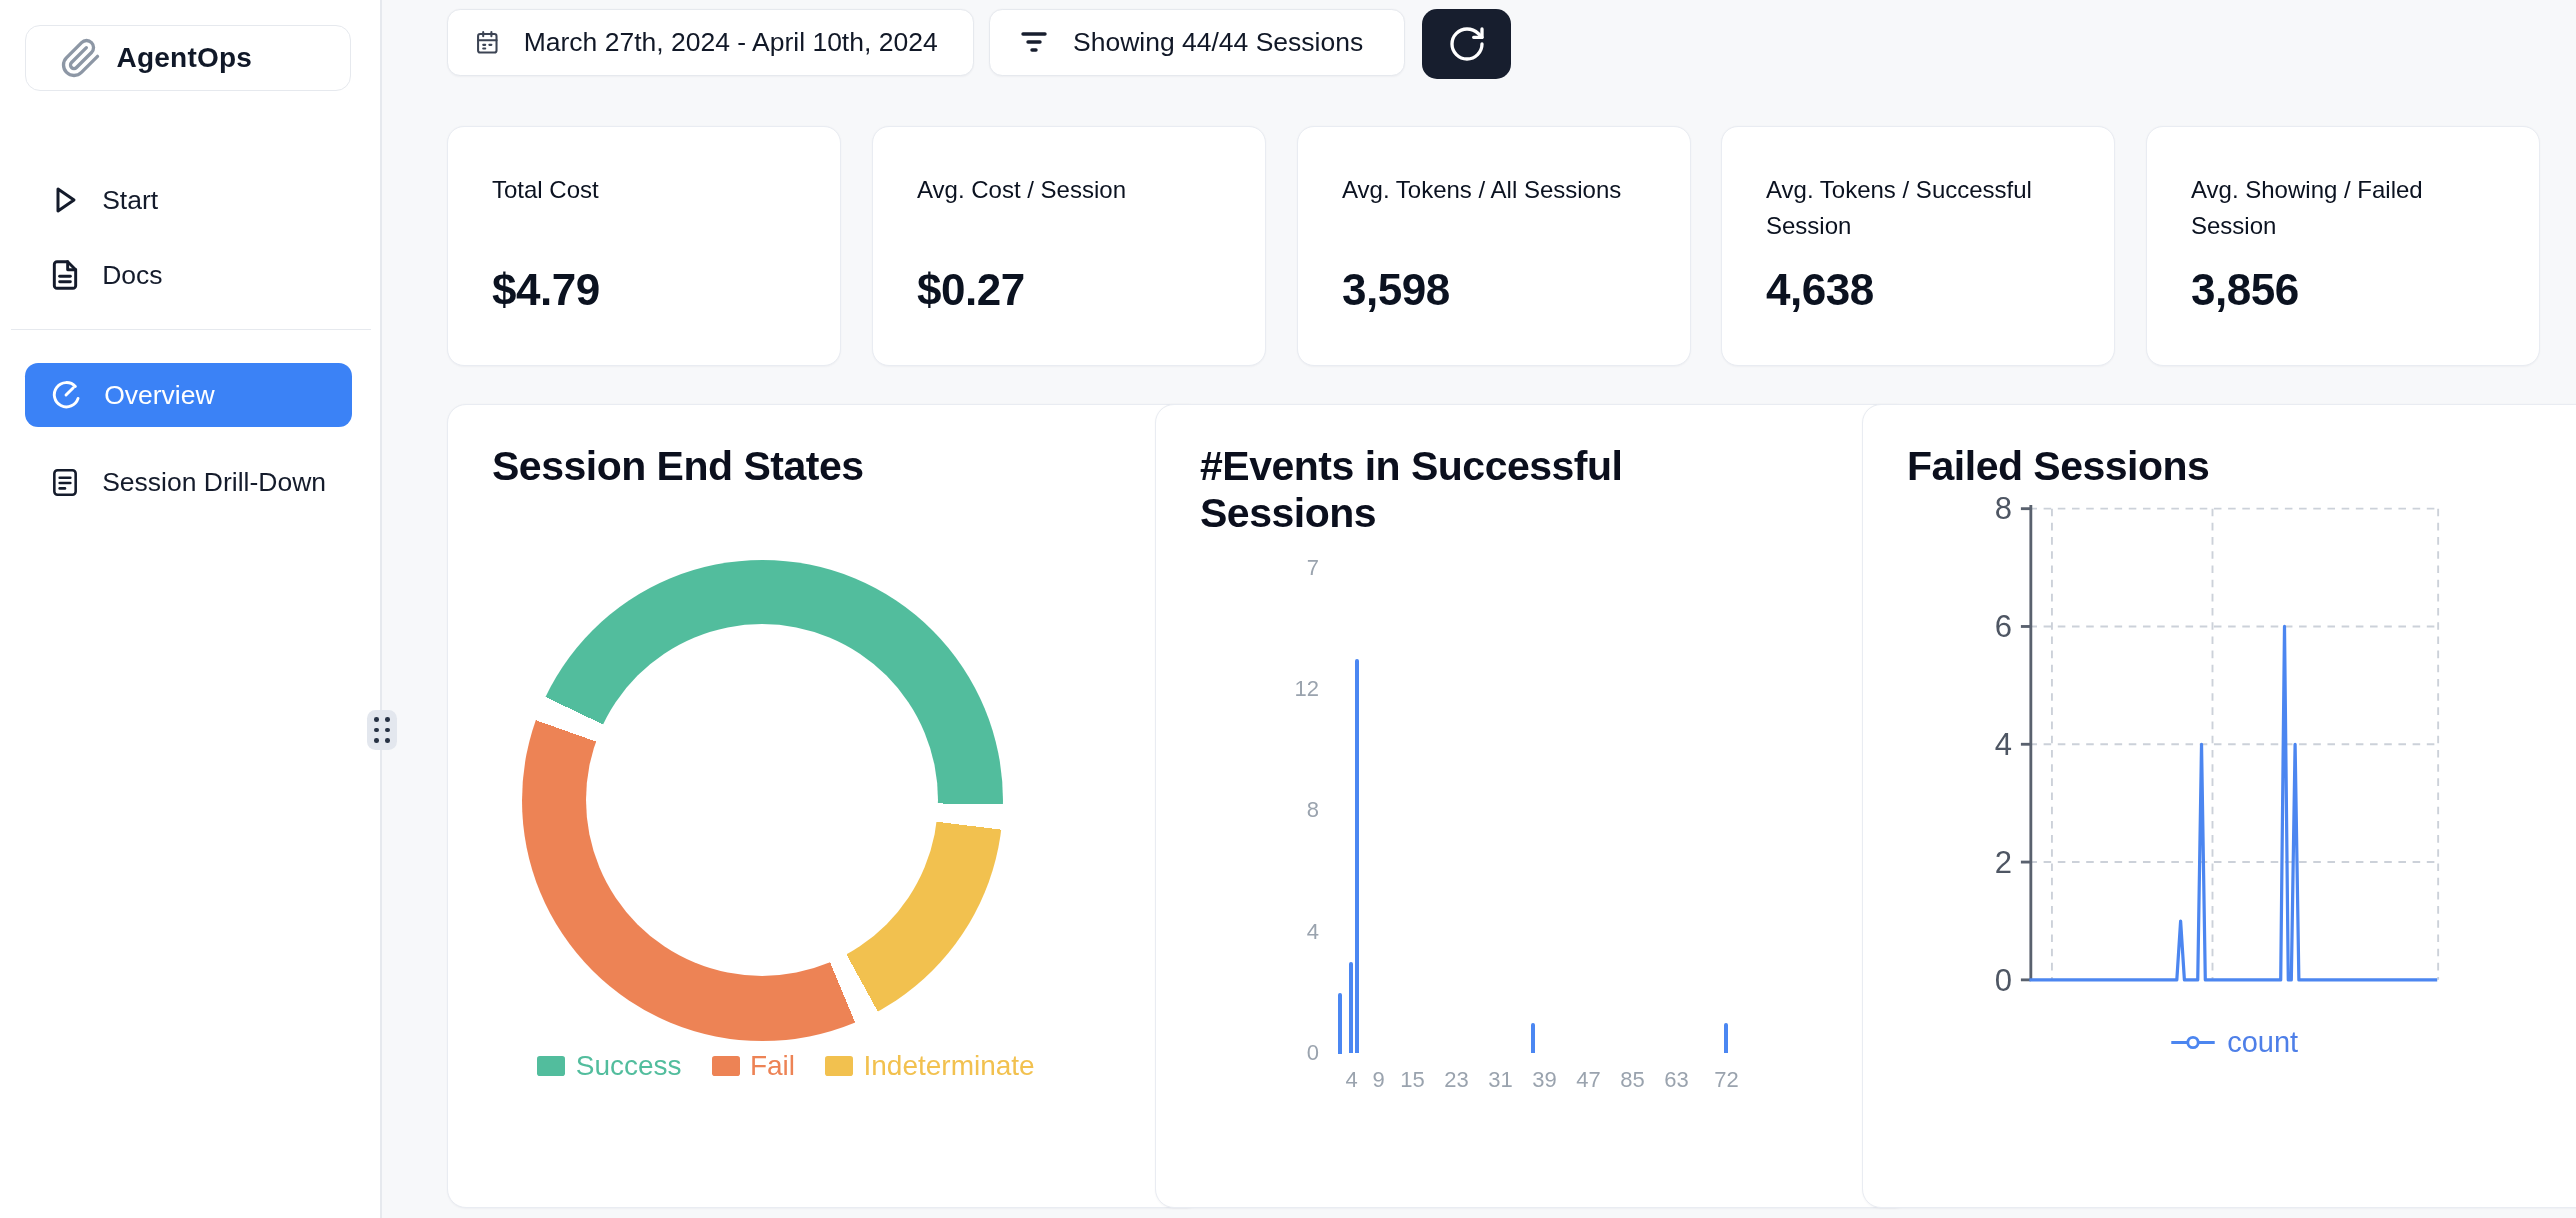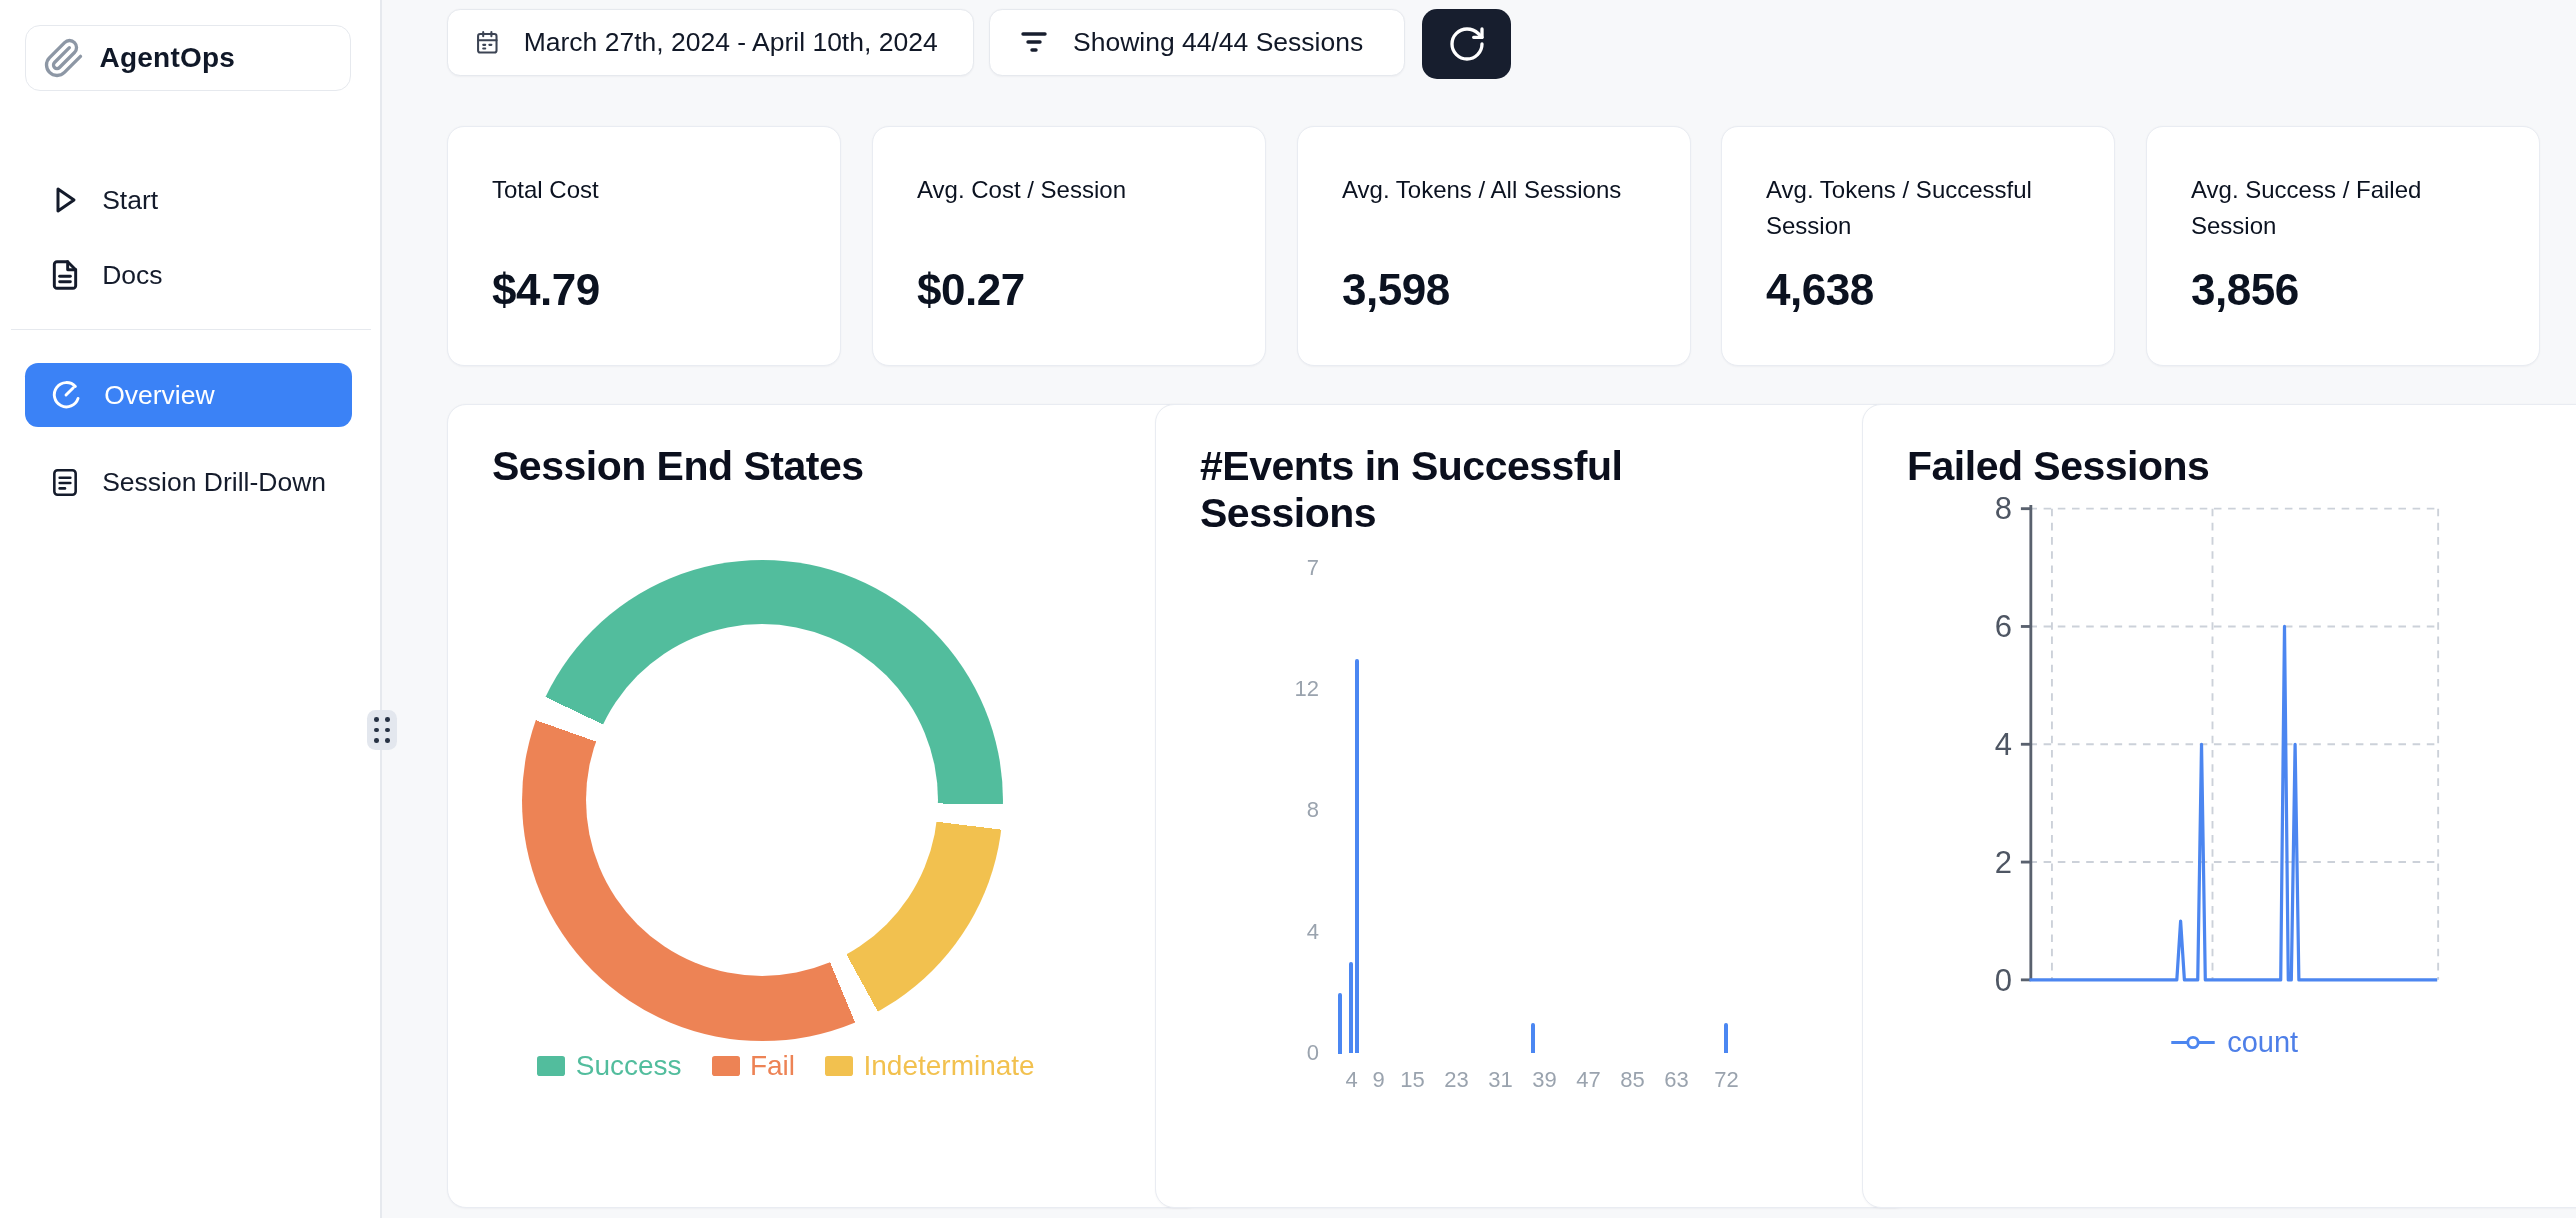--- a/index.html
+++ b/index.html
@@ -5,21 +5,21 @@
   html,body{margin:0;padding:0;}
   body{
     width:2576px;height:1219px;position:relative;overflow:hidden;
     background:#f7f8fa;font-family:"Liberation Sans",sans-serif;
     -webkit-font-smoothing:antialiased;color:#101828;
   }
   
   .sidebar{position:absolute;left:0;top:0;width:382px;height:1219px;background:#ffffff;
     border-right:2.8px solid #e6e9ee;box-sizing:border-box;}
   .logo-box{position:absolute;left:24.6px;top:24.6px;width:326px;height:66px;background:#fff;
-    border:1.9px solid #e6e9ee;border-radius:15px;display:flex;align-items:center;box-sizing:border-box;}
+    border:1.9px solid #e6e9ee;border-radius:15px;display:flex;align-items:center;box-sizing:border-box;padding-left:17px;}
   .logo-box svg{margin-left:17px;}
   .logo-text{font-size:28px;font-weight:bold;color:#101828;margin-left:15px;letter-spacing:0.2px;}
   .nav-item{position:absolute;left:24.6px;width:327px;height:53px;display:flex;align-items:flex-end;
     cursor:pointer;border-radius:13.2px;}
   .nav-item svg{margin-left:24.6px;flex:0 0 auto;}
   .nav-label{font-size:26.5px;color:#141b2b;margin-left:21px;font-weight:500;}
   .nav-pill{position:absolute;left:24.6px;top:363px;width:327px;height:64px;background:#3b82f6;
     border-radius:13.2px;display:flex;align-items:center;cursor:pointer;}
   .nav-pill svg{margin-left:24.6px;}
   .nav-pill .nav-label{color:#ffffff;}
@@ -175,21 +175,21 @@
 </div>
 <div class="stat-card" style="left:1297px">
   <div class="stat-label">Avg. Tokens / All Sessions</div>
   <div class="stat-value">3,598</div>
 </div>
 <div class="stat-card" style="left:1721px">
   <div class="stat-label">Avg. Tokens / Successful Session</div>
   <div class="stat-value">4,638</div>
 </div>
 <div class="stat-card" style="left:2146px">
-  <div class="stat-label">Avg. Success / Failed Session</div>
+  <div class="stat-label">Avg. Showing / Failed Session</div>
   <div class="stat-value">3,856</div>
 </div>
 
 <div class="chart-card" style="left:447px">
   <h2 class="chart-title">Session End States</h2>
   <div id="donut" style="background: conic-gradient(from 295.5deg, rgb(82, 189, 157) 0deg, rgb(82, 189, 157) 155.45deg, rgb(255, 255, 255) 155.45deg, rgb(255, 255, 255) 161.45deg, rgb(242, 193, 79) 161.45deg, rgb(242, 193, 79) 215.86deg, rgb(255, 255, 255) 215.86deg, rgb(255, 255, 255) 221.86deg, rgb(237, 131, 85) 221.86deg, rgb(237, 131, 85) 354deg, rgb(255, 255, 255) 354deg, rgb(255, 255, 255) 360deg);">
     <div class="hole"></div>
   </div>
   <div class="donut-legend" id="donut-legend">
     <span class="legend-item">

